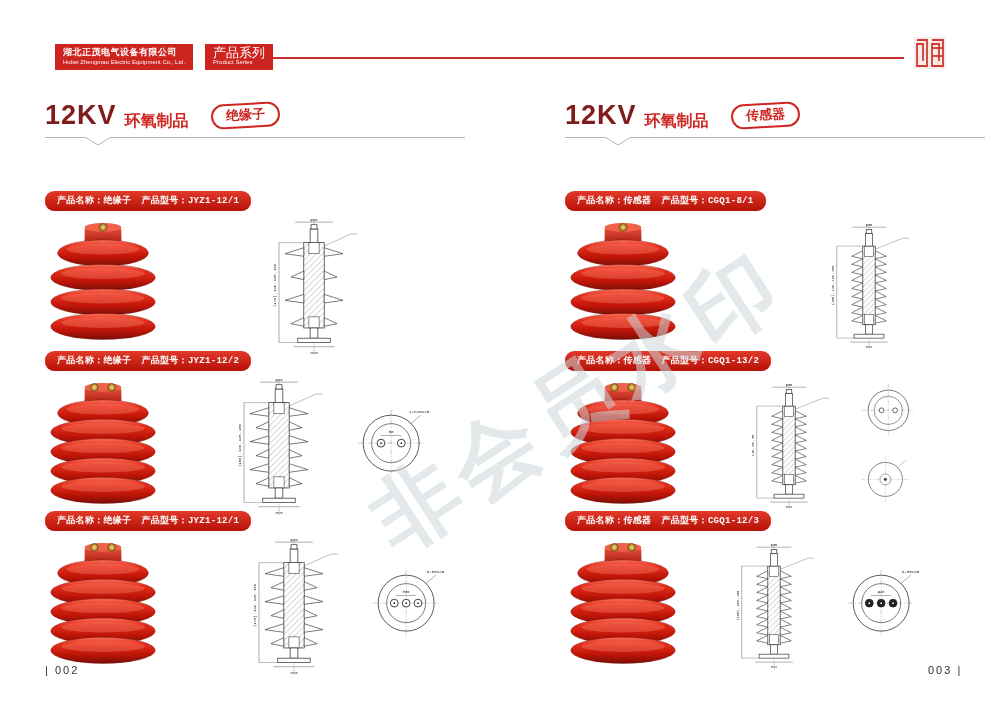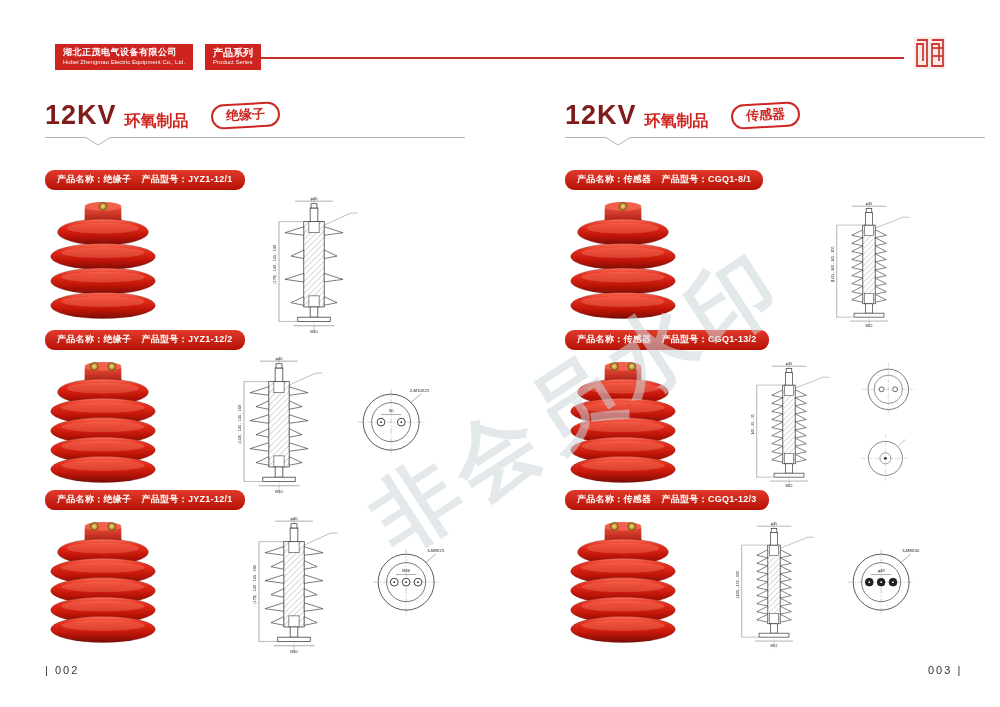--- a/index.html
+++ b/index.html
@@ -4,21 +4,21 @@
 <style>
   html,body{margin:0;padding:0;background:#fff;}
   .sheet{position:relative;width:1000px;height:707px;background:#fff;overflow:hidden;
          font-family:"Liberation Sans","DejaVu Sans",sans-serif;}
 
   
   .header{position:absolute;top:44px;left:55px;display:flex;gap:12px;z-index:2;}
   .brand-block,.series-block{background:#cd2420;color:#fff;padding:3px 8px 4px 8px;}
   .brand-block .cn{font-size:9px;font-weight:700;letter-spacing:.5px;line-height:11px;}
   .brand-block .en{font-size:6px;line-height:8px;opacity:.95;}
-  .series-block .cn{font-size:10px;font-weight:700;line-height:11px;}
+  .series-block .cn{font-size:13px;font-weight:400;line-height:11px;}
   .series-block .en{font-size:6px;line-height:8px;opacity:.95;}
   .header-line{position:absolute;top:57px;left:222px;width:682px;height:2px;background:#c2302c;z-index:1;}
   .logo{position:absolute;top:34px;left:912px;z-index:2;}
 
   
   .watermark{position:absolute;left:578px;top:402px;transform:translate(-50%,-50%) rotate(-33deg);
              font-size:86px;font-weight:700;letter-spacing:8px;color:#cdd6da;opacity:.55;
              white-space:nowrap;z-index:4;pointer-events:none;}
 
   
@@ -26,21 +26,21 @@
   .page[data-page="0"]{left:45px;}
   .page[data-page="1"]{left:565px;}
   .heading{display:flex;align-items:center;height:34px;}
   .heading .kv{font-size:27px;font-weight:800;color:#7f1d1d;letter-spacing:1px;}
   .heading .cat{font-size:16px;font-weight:700;color:#ce2722;margin-left:8px;margin-top:12px;}
   .heading .badge{margin-left:22px;border:2px solid #ce2722;color:#ce2722;border-radius:999px;
                   padding:1px 13px 2px 13px;font-size:13px;font-weight:600;transform:rotate(-3deg);}
   .rule{position:relative;border-top:1px solid #b5b5b5;margin-top:5px;}
   .rule .notch{position:absolute;left:40px;top:-1px;}
 
-  .rows{margin-top:30px;}
+  .rows{margin-top:52px;font-family:Liberation Mono, monospace;}
   .row{height:160px;}
   .pill{display:inline-flex;gap:10px;align-items:center;background:linear-gradient(180deg,#e23a2b,#b41105);
         color:#fff;font-size:9px;font-weight:700;padding:3px 12px 4px 12px;border-radius:9px;letter-spacing:.3px;}
   .row-body{display:flex;align-items:flex-start;margin-top:6px;height:138px;}
   .details{display:flex;flex-direction:column;justify-content:center;gap:10px;height:134px;margin-left:10px;}
 
   
   .page[data-page="0"] .row:nth-child(1) .section{margin-left:89px;}
   .page[data-page="0"] .row:nth-child(2) .section{margin-left:54px;}
   .page[data-page="0"] .row:nth-child(3) .section{margin-left:69px;}

